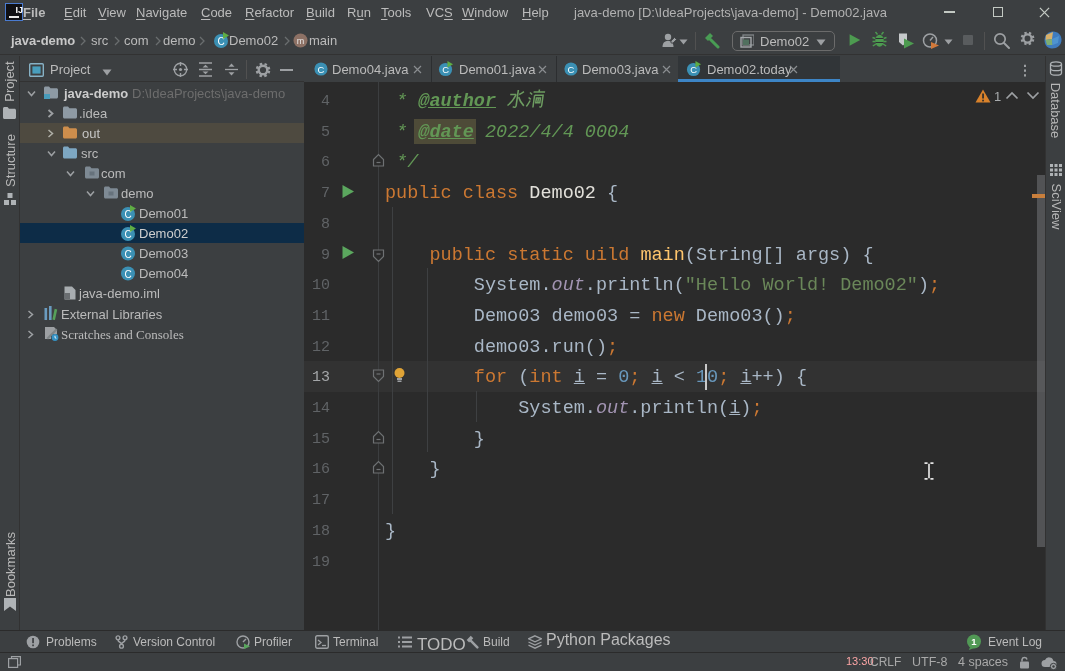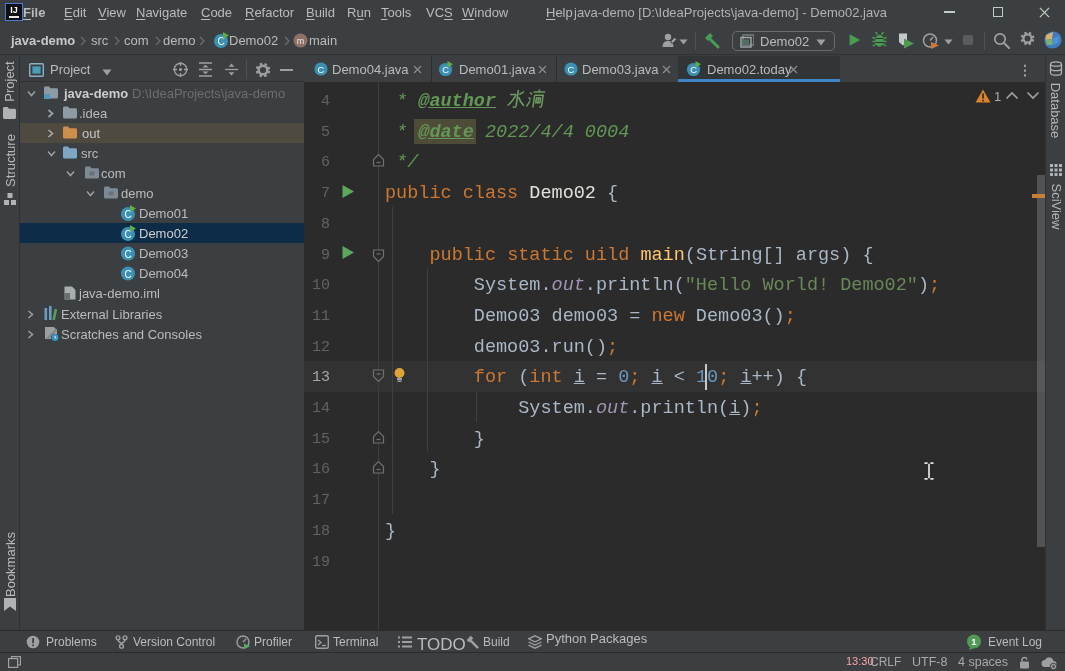--- a/index.html
+++ b/index.html
@@ -22,35 +22,35 @@
   .un { text-decoration:underline; }
 </style>
 </head>
 <body>
 <div id="win">
 
   <div class="abs" style="left:0;top:0;width:1065px;height:26px;background:#3c3f41;"></div>
   <div class="abs" id="titlebar" style="left:0;top:0;width:1065px;height:26px;">
 
     <div class="abs" style="left:5px;top:3px;width:18px;height:18px;border:1px solid #4a7bd0;background:#101014;"></div>
-    <div class="abs" style="left:5px;top:3px;width:18px;height:16px;color:#fff;font-size:9px;font-weight:bold;text-align:center;line-height:15px;">IJ</div>
+    <div class="abs" style="left:5px;top:3px;width:18px;height:16px;color:#fff;font-size:9px;font-weight:bold;text-align:right;line-height:15px;">IJ</div>
     <div class="abs" style="left:9px;top:16px;width:10px;height:1.5px;background:#e8e8e8;"></div>
 
     <div class="abs ui" style="left:23px;top:5px;font-weight:bold;"><u class="mn">F</u>ile</div>
     <div class="abs ui" style="left:64px;top:5px;"><u class="mn">E</u>dit</div>
     <div class="abs ui" style="left:98px;top:5px;"><u class="mn">V</u>iew</div>
     <div class="abs ui" style="left:136px;top:5px;"><u class="mn">N</u>avigate</div>
     <div class="abs ui" style="left:201px;top:5px;"><u class="mn">C</u>ode</div>
     <div class="abs ui" style="left:245px;top:5px;"><u class="mn">R</u>efactor</div>
     <div class="abs ui" style="left:306px;top:5px;"><u class="mn">B</u>uild</div>
     <div class="abs ui" style="left:347px;top:5px;">R<u class="mn">u</u>n</div>
     <div class="abs ui" style="left:381px;top:5px;"><u class="mn">T</u>ools</div>
     <div class="abs ui" style="left:426px;top:5px;">VC<u class="mn">S</u></div>
     <div class="abs ui" style="left:462px;top:5px;"><u class="mn">W</u>indow</div>
-    <div class="abs ui" style="left:522px;top:5px;margin-left:24px;"><u class="mn">H</u>elp</div>
+    <div class="abs ui" style="left:522px;top:5px;"><u class="mn">H</u>elp</div>
 
     <div class="abs ui" style="left:574px;top:5px;color:#b2b2b2;">java-demo [D:\IdeaProjects\java-demo] - Demo02.java</div>
 
     <div class="abs" style="left:944px;top:11px;width:11px;height:1.6px;background:#c3c9c3;"></div>
     <div class="abs" style="left:993px;top:7px;width:10px;height:10px;border:1.5px solid #c3c9c3;"></div>
     <svg class="abs" style="left:1039px;top:7px;" width="11" height="11" viewBox="0 0 12 12">
         <path d="M1 1 L11 11 M11 1 L1 11" stroke="#c3c9c3" stroke-width="1.4"></path>
       </svg>
   </div>
 
@@ -313,21 +313,21 @@
 
       <svg class="abs" style="left:7px;top:247px;" width="7" height="9" viewBox="0 0 7 9">
           <path d="M1.5 1 L5.5 4.5 L1.5 8" stroke="#9da0a3" stroke-width="1.5" fill="none"></path>
         </svg>
       <svg class="abs" style="left:24px;top:243px;" width="15" height="15" viewBox="0 0 15 15">
           <path d="M1 1 L10 1 L13 4 L13 8 L7 8 L7 13 L1 13 Z" fill="#9da0a3"></path>
           <path d="M2.5 12 L12 2.5 L13.5 4 L4 13.5 Z" fill="#7f8487"></path>
           <circle cx="11" cy="11.5" r="3.4" fill="#3592c4"></circle>
           <path d="M11 9.8 L11 11.7 L12.3 12.3" stroke="#fff" stroke-width="0.9" fill="none"></path>
         </svg>
-      <div class="abs ui" style="left:41px;top:244px;">Scratches and Consoles</div>
+      <div class="abs ui" style="left:41px;top:244px;font-family:Liberation Serif, serif;">Scratches and Consoles</div>
     </div>
   </div>
 
   <div class="abs" id="editor" style="left:304px;top:56px;width:741px;height:574px;background:#2b2b2b;">
 
     <div class="abs" style="left:0;top:0;width:741px;height:26px;background:#3c3f41;"></div>
     <div class="abs" style="left:374px;top:0;width:162px;height:26px;background:#313538;"></div>
     <div class="abs" style="left:127px;top:0;width:1px;height:26px;background:#2c2e30;"></div>
     <div class="abs" style="left:252px;top:0;width:1px;height:26px;background:#2c2e30;"></div>
     <div class="abs" style="left:374px;top:23px;width:162px;height:3px;background:#3d85c6;"></div>
@@ -562,21 +562,21 @@
         <path d="M7.5 7.5 L15 15" stroke="#9da0a3" stroke-width="3" stroke-linecap="round"></path>
       </svg>
     <div class="abs ui" style="left:483px;top:4px;font-size:12px;">Build</div>
     <svg class="abs" style="left:528px;top:4px;" width="14" height="14" viewBox="0 0 14 14">
         <g fill="none" stroke="#9da0a3" stroke-width="1.3">
           <path d="M7 0.8 L13.5 3.8 L7 6.8 L0.5 3.8 Z"></path>
           <path d="M0.5 7 L7 10 L13.5 7"></path>
           <path d="M0.5 10.2 L7 13.2 L13.5 10.2"></path>
         </g>
       </svg>
-    <div class="abs ui" style="left:546px;top:0;font-size:13px;">Python Packages</div>
+    <div class="abs ui" style="left:546px;top:0;font-size:16px;">Python Packages</div>
     <svg class="abs" style="left:966px;top:3px;" width="16" height="16" viewBox="0 0 16 16">
         <circle cx="8" cy="7.5" r="7" fill="#519955"></circle>
         <path d="M4 13 L3 16 L8 14 Z" fill="#519955"></path>
         <text x="8" y="11" font-size="9.5" font-family="Liberation Sans" font-weight="bold" fill="#ffffff" text-anchor="middle">1</text>
       </svg>
     <div class="abs ui" style="left:988px;top:4px;font-size:12px;">Event Log</div>
   </div>
 
   <div class="abs" id="statusbar" style="left:0;top:652px;width:1065px;height:19px;background:#3c3f41;border-top:1px solid #2b2b2b;">
     <svg class="abs" style="left:8px;top:3px;" width="13" height="12" viewBox="0 0 13 12">

